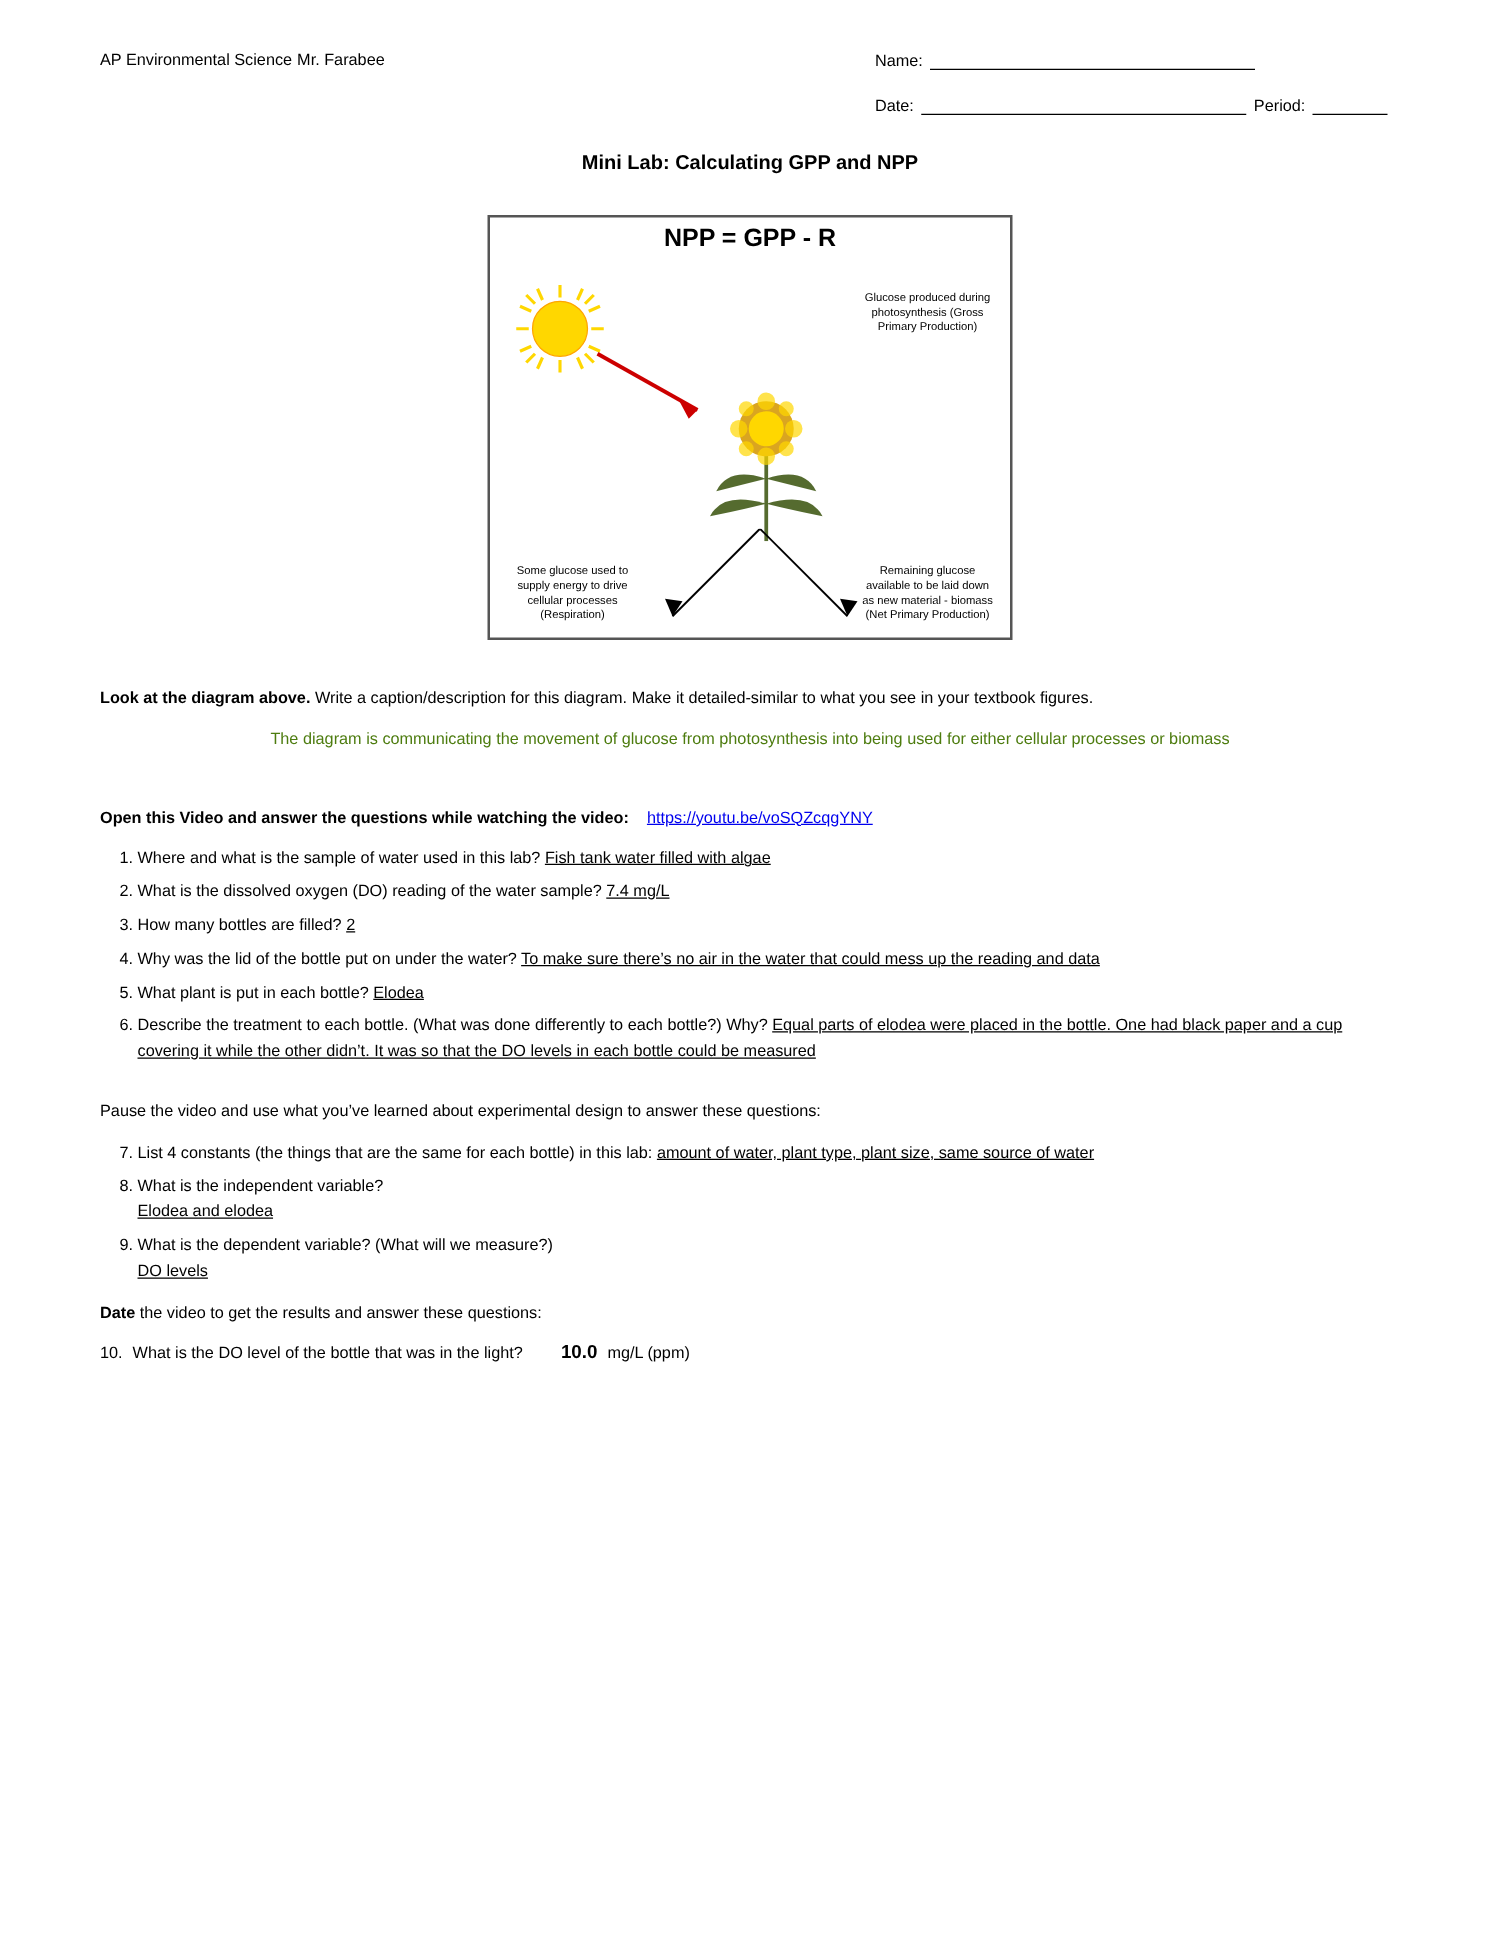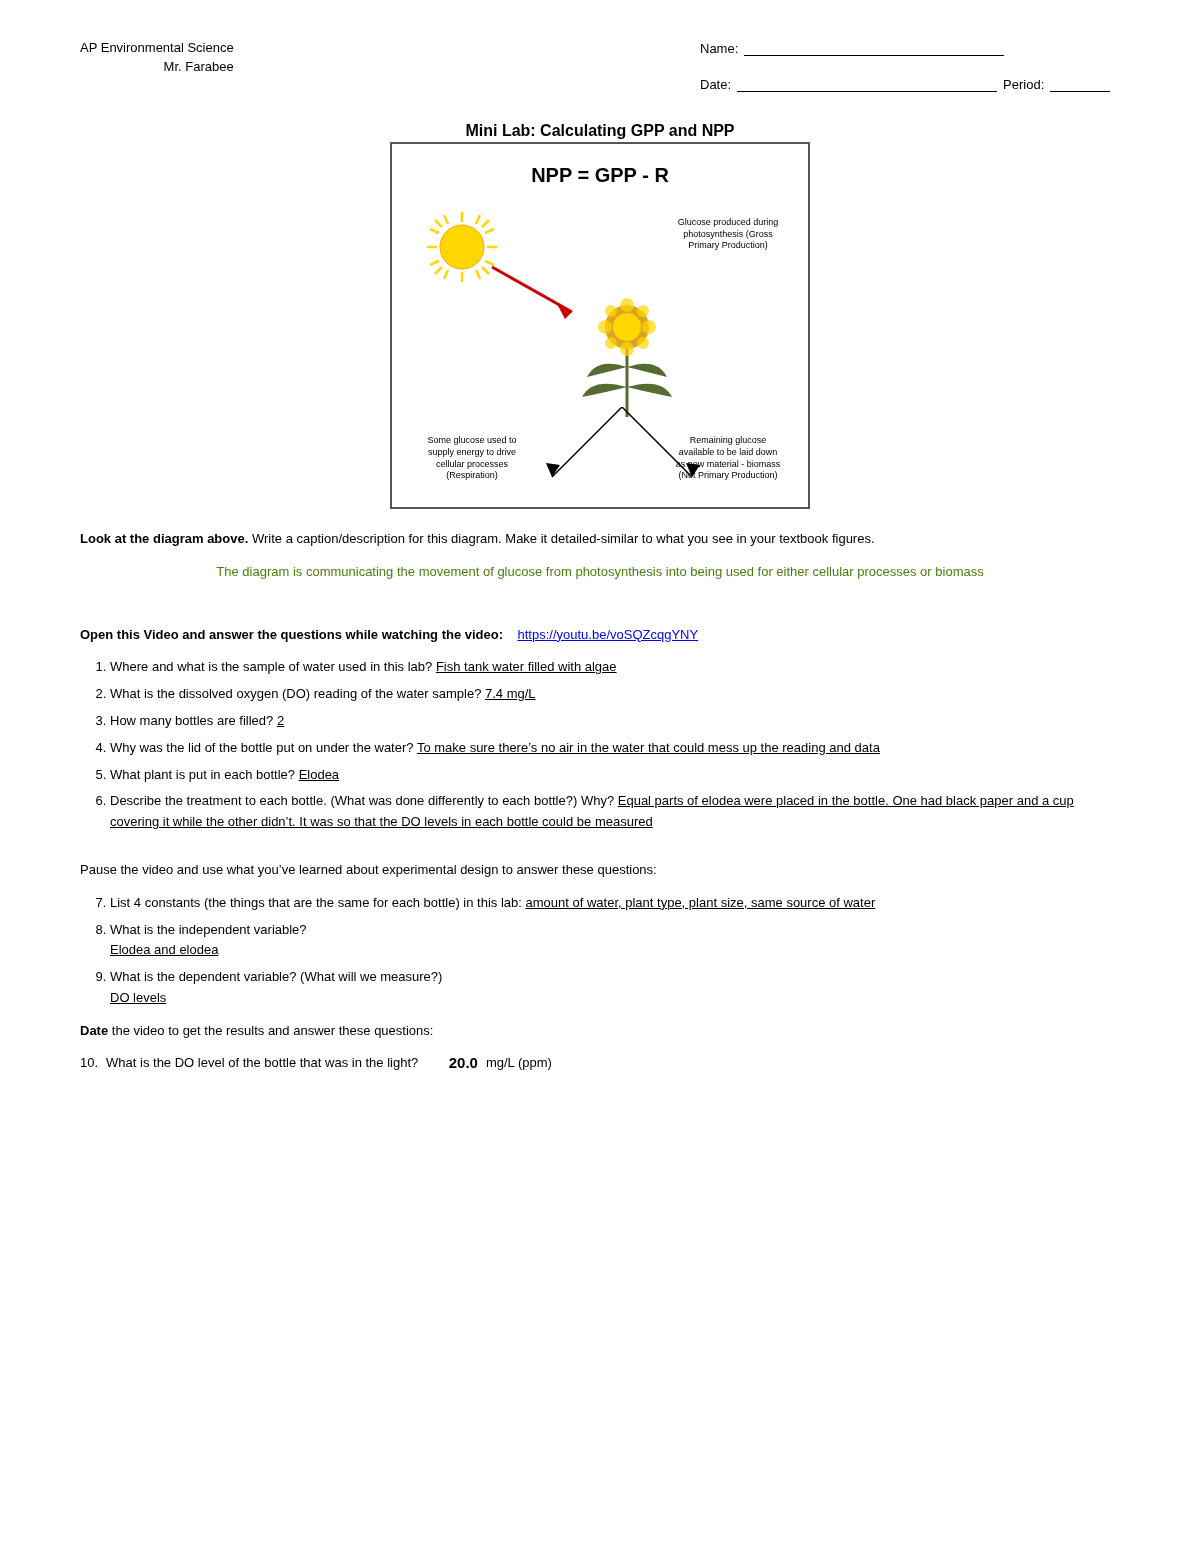--- a/index.html
+++ b/index.html
@@ -12,21 +12,21 @@
       min-height: 1553px;
       padding: 40px 80px;
     }
     .header {
       display: flex;
       justify-content: space-between;
       margin-bottom: 30px;
     }
     .header-left {
       display: flex;
-      flex-direction: column;
+      flex-direction: row;
       gap: 4px;
       text-align: right;
     }
     .header-right {
       display: flex;
       flex-direction: column;
       gap: 20px;
       min-width: 420px;
     }
     .header-line {
@@ -40,27 +40,27 @@
       display: inline-block;
       height: 16px;
     }
     .underline-short {
       min-width: 60px;
     }
     .page-title {
       text-align: center;
       font-size: 16px;
       font-weight: bold;
-      margin-bottom: 2px;
+      margin-bottom: 32px;
     }
     .diagram-container {
       border: 2px solid #555;
       width: 420px;
-      margin: 0 auto 20px auto;
-      padding: 20px;
+      margin: 0 auto 36px auto;
+      padding: 6px;
       position: relative;
       min-height: 340px;
     }
     .npp-formula {
       text-align: center;
       font-size: 20px;
       font-weight: bold;
       margin-bottom: 20px;
     }
     .diagram-inner {
@@ -289,18 +289,18 @@
 
 
 <div class="section-text">
   <span class="bold">Date</span><span> the video to get the results and answer these questions:</span>
 </div>
 
 <div class="do-level-line">
   <span>10.</span>
   <span>What is the DO level of the bottle that was in the light?</span>
   <span>&nbsp;&nbsp;&nbsp;&nbsp;</span>
-  <span class="do-value">20.0</span>
+  <span class="do-value">10.0</span>
   <span>mg/L (ppm)</span>
 </div>
 
 
 
 
 </body></html>

